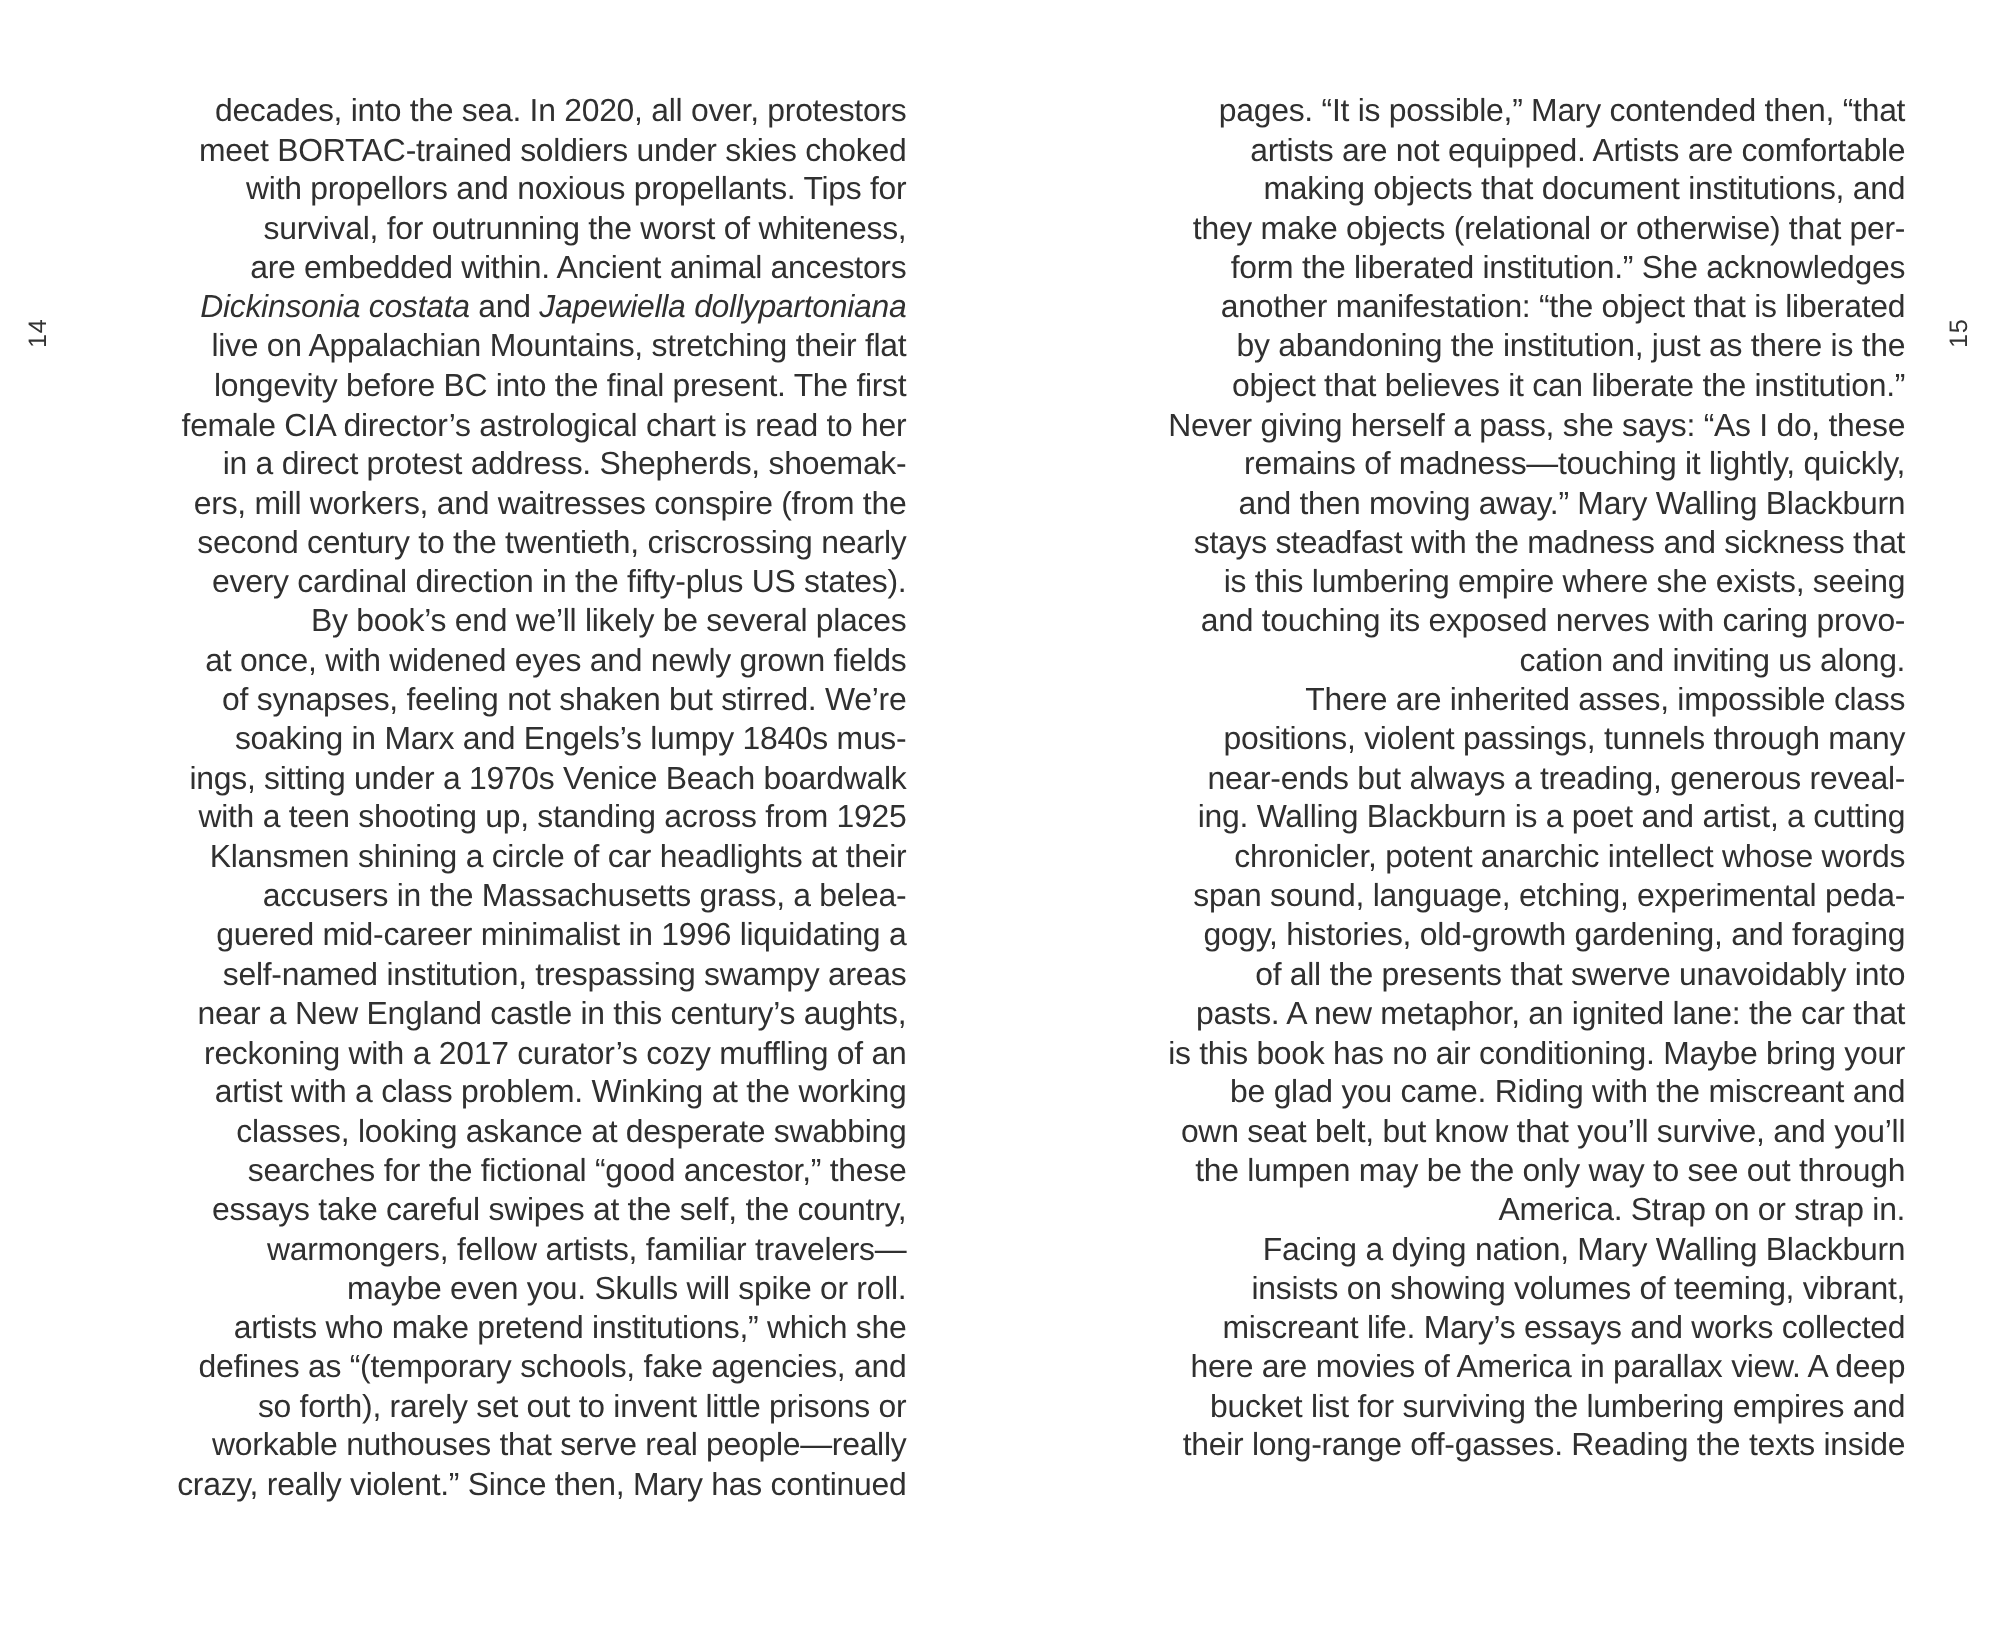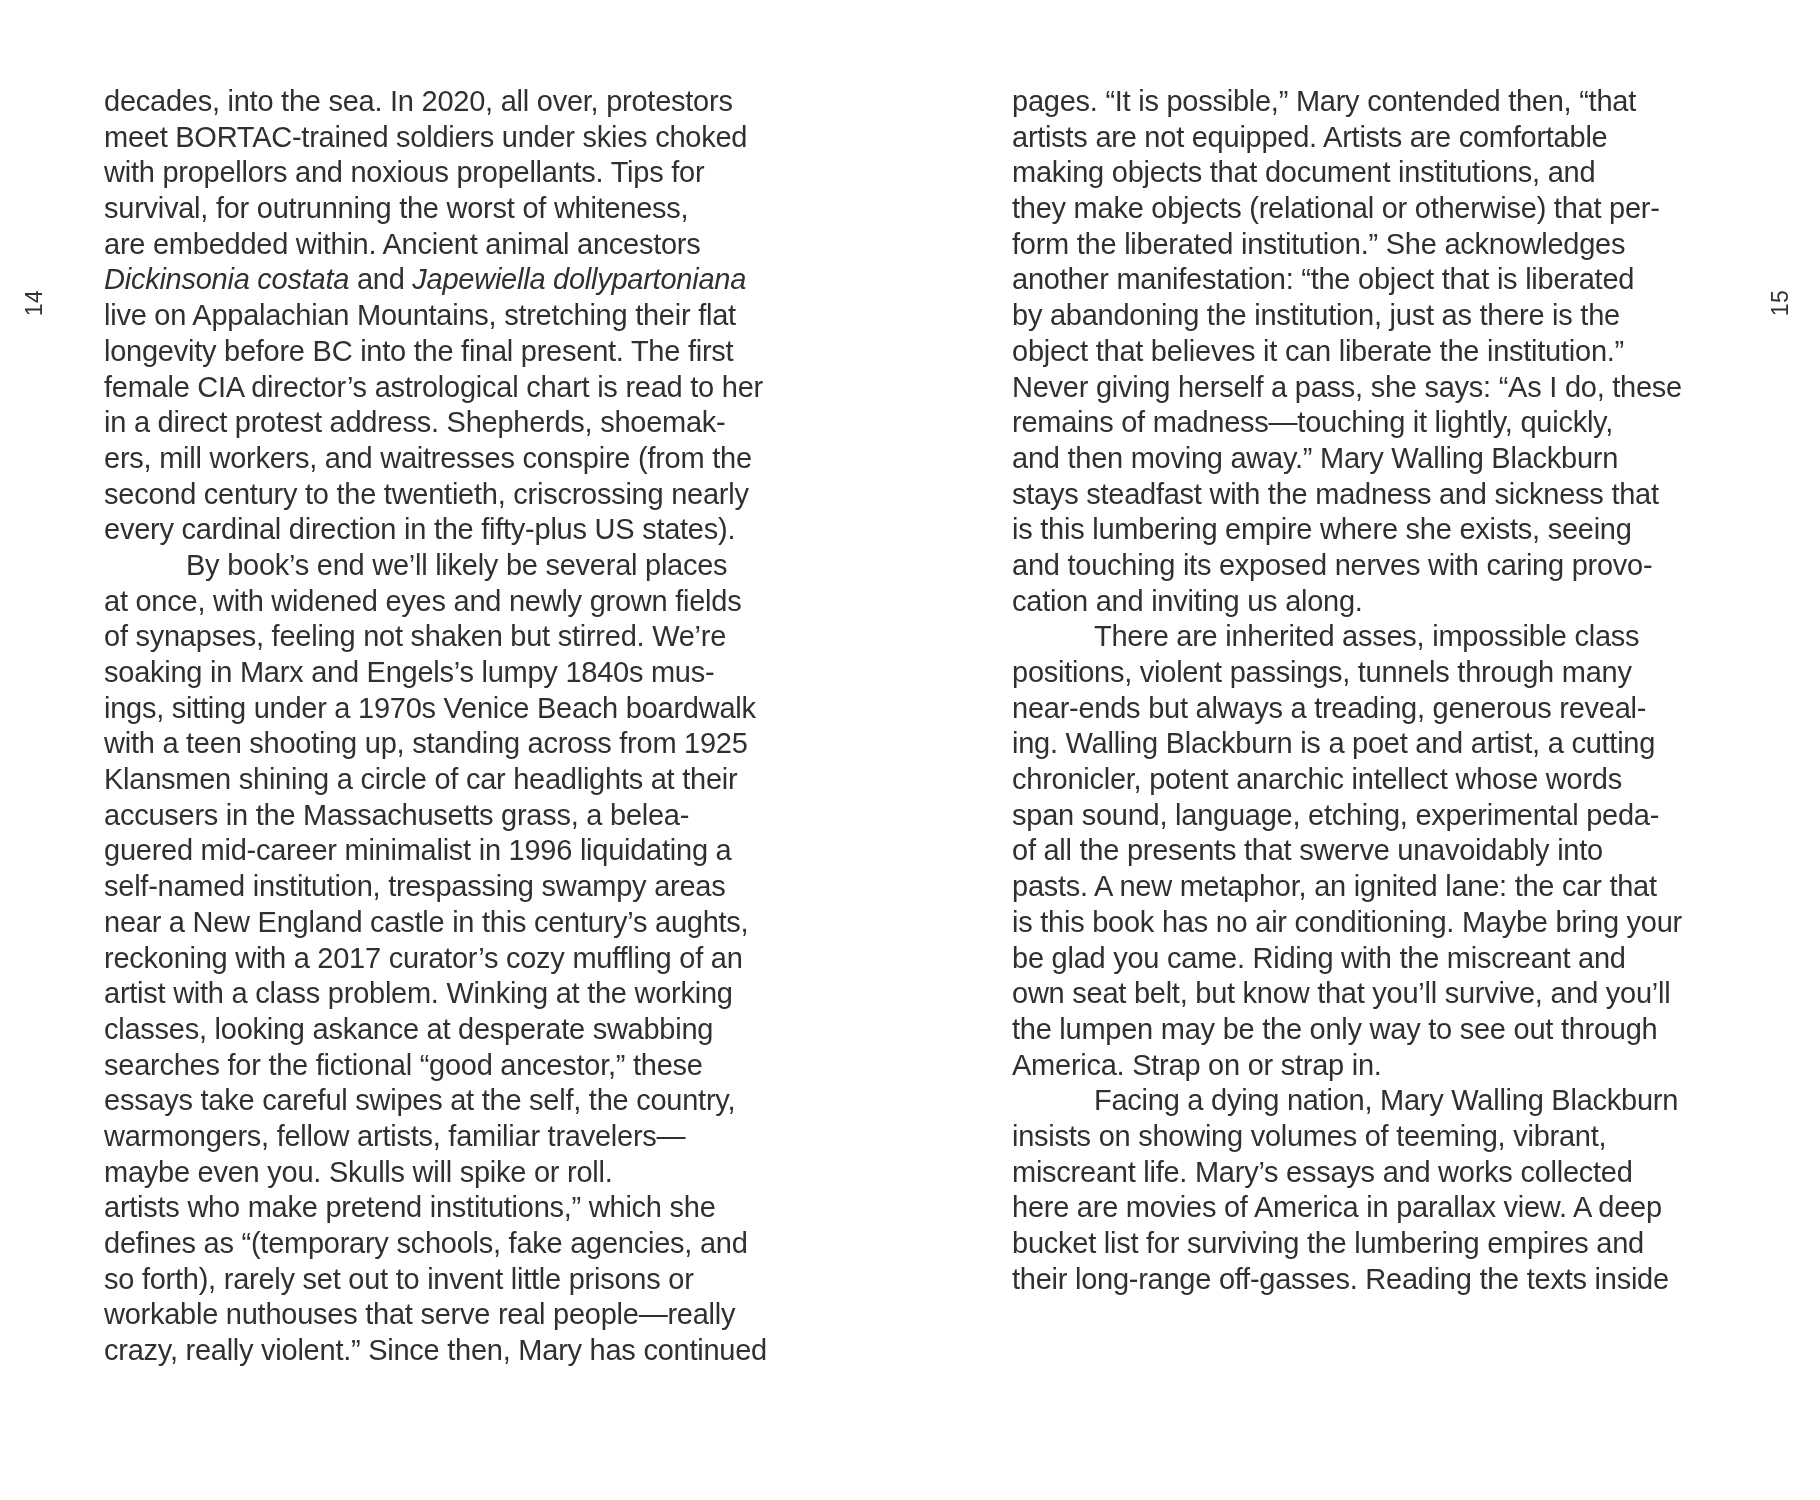--- a/index.html
+++ b/index.html
@@ -21,20 +21,21 @@
   }
   .col {
     position: absolute;
     top: 84px;
     width: 720px;
     color: #303030;
     font-size: 29px;
     line-height: 35.7px;
     letter-spacing: -0.25px;
     white-space: nowrap;
+    text-align: right;
   }
   .col-left  { left: 104px; }
   .col-right { left: 1012px; }
   .line { height: 35.7px; }
   .line.ind { padding-left: 82px; }
   .line i { font-style: italic; }
   .pagenum {
     position: absolute;
     width: 60px;
     height: 26px;
@@ -110,20 +111,21 @@
       <div class="line"><span>stays steadfast with the madness and sickness that</span></div>
       <div class="line"><span>is this lumbering empire where she exists, seeing</span></div>
       <div class="line"><span>and touching its exposed nerves with caring provo-</span></div>
       <div class="line"><span>cation and inviting us along.</span></div>
       <div class="line ind"><span>There are inherited asses, impossible class</span></div>
       <div class="line"><span>positions, violent passings, tunnels through many</span></div>
       <div class="line"><span>near-ends but always a treading, generous reveal-</span></div>
       <div class="line"><span>ing. Walling Blackburn is a poet and artist, a cutting</span></div>
       <div class="line"><span>chronicler, potent anarchic intellect whose words</span></div>
       <div class="line"><span>span sound, language, etching, experimental peda-</span></div>
+      <div class="line"><span>gogy, histories, old-growth gardening, and foraging</span></div>
       <div class="line"><span>of all the presents that swerve unavoidably into</span></div>
       <div class="line"><span>pasts. A new metaphor, an ignited lane: the car that</span></div>
       <div class="line"><span>is this book has no air conditioning. Maybe bring your</span></div>
       <div class="line"><span>be glad you came. Riding with the miscreant and</span></div>
       <div class="line"><span>own seat belt, but know that you’ll survive, and you’ll</span></div>
       <div class="line"><span>the lumpen may be the only way to see out through</span></div>
       <div class="line"><span>America. Strap on or strap in.</span></div>
       <div class="line ind"><span>Facing a dying nation, Mary Walling Blackburn</span></div>
       <div class="line"><span>insists on showing volumes of teeming, vibrant,</span></div>
       <div class="line"><span>miscreant life. Mary’s essays and works collected</span></div>

